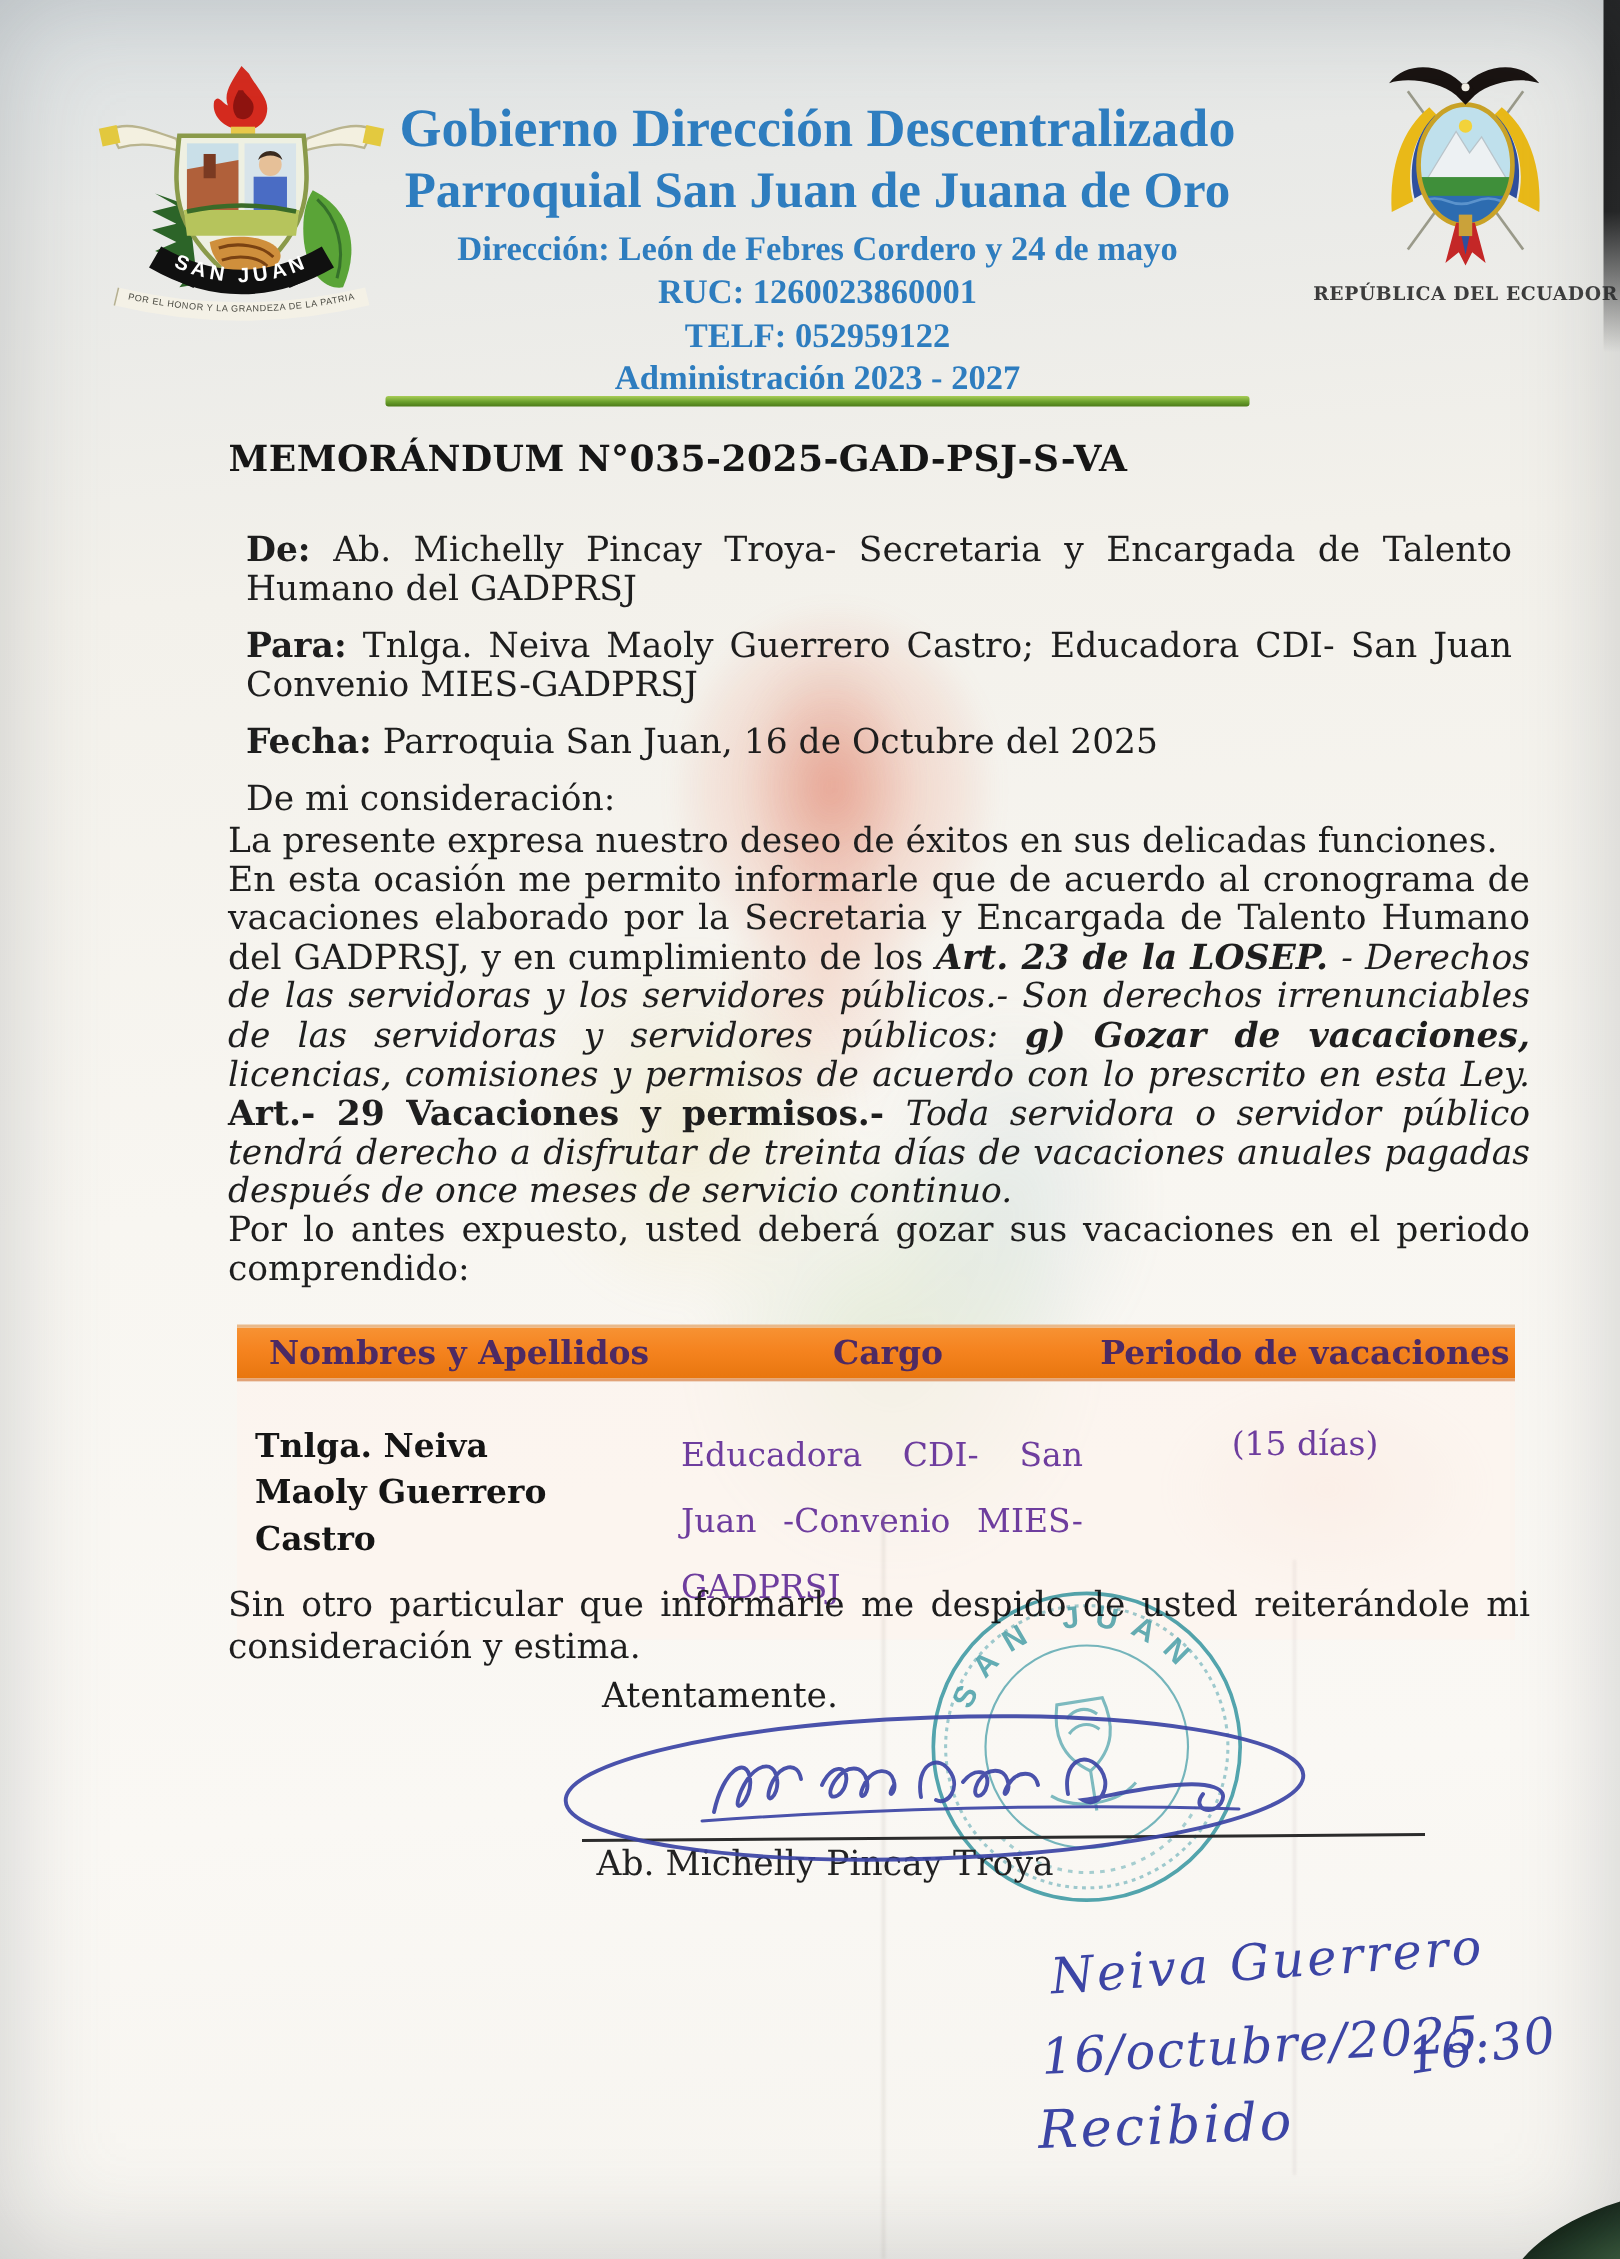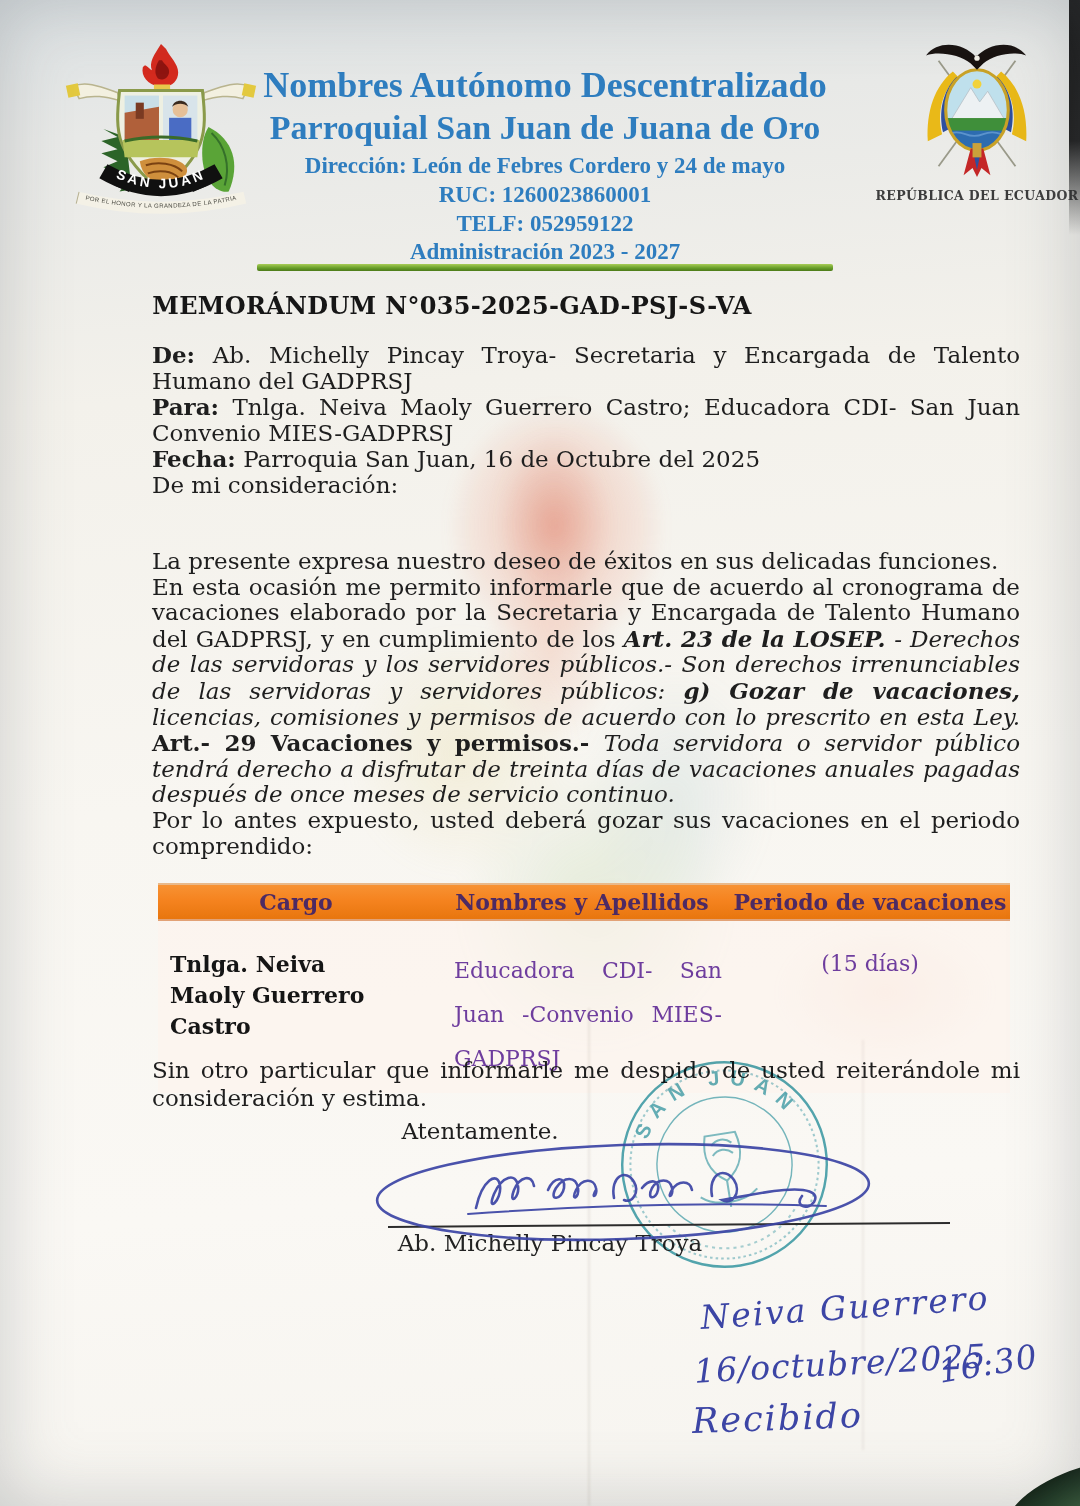--- a/index.html
+++ b/index.html
@@ -36,21 +36,21 @@
   .seal{position:absolute;}
   .seal-left{left:52px;top:40px;width:218px;height:192px;}
   .seal-right{left:898px;top:34px;width:158px;height:152px;}
   .seal-caption{position:absolute;left:872px;top:188px;width:210px;text-align:center;
     font-size:12.5px;letter-spacing:.4px;color:#3c3c3c;font-weight:bold;}
 
   
   .memo-title{position:absolute;left:0;top:291px;width:904px;text-align:center;
     font-size:24px;font-weight:bold;letter-spacing:.3px;color:#161616;}
   .fields{position:absolute;left:152px;top:342px;width:868px;font-size:23px;line-height:25.6px;text-align:justify;}
-  .fields p{margin:0;}
+  .fields p{margin:12px;}
   .body-text{position:absolute;left:152px;top:549px;width:868px;font-size:23px;line-height:25.6px;text-align:justify;}
   .body-text p{margin:0;}
   .seg-bi{font-weight:bold;font-style:italic;}
   .seg-i{font-style:italic;}
   .seg-b{font-weight:bold;}
 
   
   .memo-table{position:absolute;left:158px;top:883px;width:852px;}
   .t-head{display:flex;height:34px;align-items:center;
     background:linear-gradient(180deg,#f79233 0%,var(--table-header-orange,#f5831f) 45%,#e8760e 100%);
@@ -181,21 +181,21 @@
     <circle cx="85" cy="30" r="6" fill="#181210"></circle>
     <circle cx="85" cy="27" r="3" fill="#f2efe6"></circle>
 
     <path d="M78,128 L70,158 L80,150 L85,160 L90,150 L100,158 L92,128 Z" fill="#c42727"></path>
     <path d="M80,128 L85,152 L90,128 Z" fill="#2e4f9e"></path>
     <rect x="80" y="122" width="10" height="16" fill="#caa23a"></rect>
   </svg>
   <div class="seal-caption">REPÚBLICA DEL ECUADOR</div>
 
   <div class="hdr-text">
-    <div class="org1">Nombres Autónomo Descentralizado</div>
+    <div class="org1">Gobierno Dirección Descentralizado</div>
     <div class="org2">Parroquial San Juan de Juana de Oro</div>
     <div class="hline addr">Dirección: León de Febres Cordero y 24 de mayo</div>
     <div class="hline ruc">RUC: 1260023860001</div>
     <div class="hline telf">TELF: 052959122</div>
     <div class="hline admin">Administración 2023 - 2027</div>
   </div>
   <div class="green-rule"></div>
 
   <div class="memo-title">MEMORÁNDUM N°035-2025-GAD-PSJ-S-VA</div>
 
@@ -207,22 +207,22 @@
   </div>
 
   <div class="body-text">
     <p>La presente expresa nuestro deseo de éxitos en sus delicadas funciones.</p>
     <p><span>En esta ocasión me permito informarle que de acuerdo al cronograma de vacaciones elaborado por la Secretaria y Encargada de Talento Humano del GADPRSJ, y  en cumplimiento de los </span><span class="seg-bi">Art. 23 de la LOSEP. </span><span class="seg-i">- Derechos de las servidoras y los servidores públicos.- Son derechos irrenunciables de las servidoras y servidores públicos: </span><span class="seg-bi">g) Gozar de vacaciones,</span><span class="seg-i"> licencias, comisiones y permisos de acuerdo con lo prescrito en esta Ley. </span><span class="seg-b">Art.- 29 Vacaciones y permisos.- </span><span class="seg-i">Toda servidora o servidor público tendrá derecho a disfrutar de treinta días de vacaciones anuales pagadas después de once meses de servicio continuo.</span></p>
     <p>Por lo antes expuesto, usted deberá gozar sus vacaciones en el periodo comprendido:</p>
   </div>
 
   <div class="memo-table">
     <div class="t-head">
+      <div class="t-h c1">Nombres y Apellidos</div>
       <div class="t-h c2">Cargo</div>
-      <div class="t-h c1">Nombres y Apellidos</div>
       <div class="t-h c3">Periodo de vacaciones</div>
     </div>
     <div class="t-body">
       <div class="cell-name"><span>Tnlga. Neiva Maoly Guerrero Castro</span></div>
       <div class="cell-cargo">Educadora CDI- San Juan -Convenio MIES-GADPRSJ</div>
       <div class="cell-periodo">
         <div>(15 días)</div>
       </div>
     </div>
   </div>

